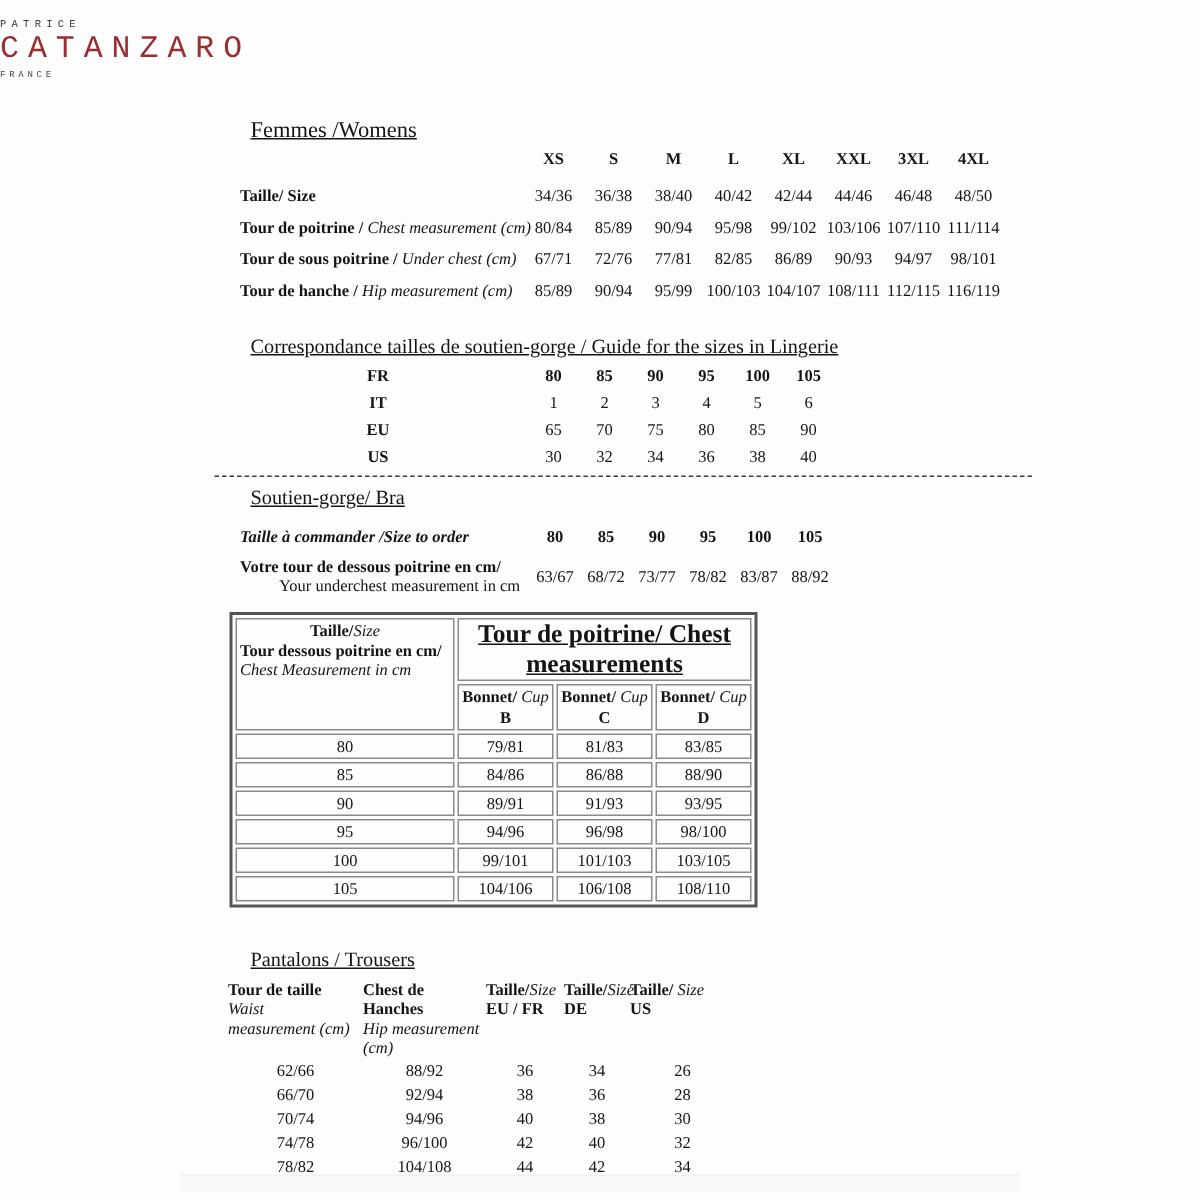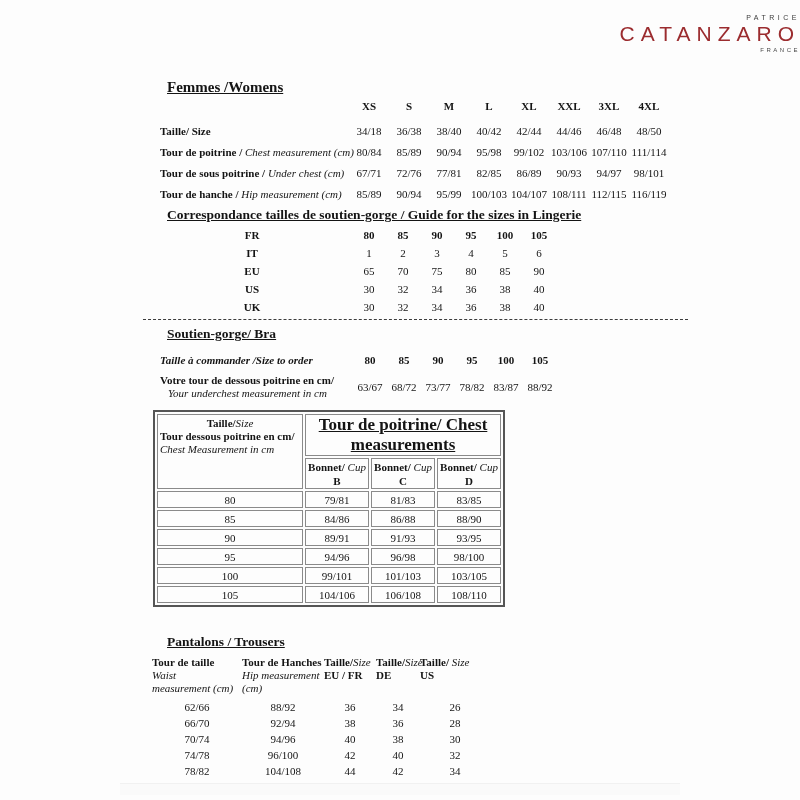--- a/index.html
+++ b/index.html
@@ -4,33 +4,33 @@
 <style>
   * { margin: 0; padding: 0; box-sizing: border-box; }
   html, body { width: 800px; height: 800px; }
   body {
     background: #fdfdfd;
     font-family: "Liberation Serif", "DejaVu Serif", serif;
     color: #141414;
     position: relative;
     overflow: hidden;
   }
-  .logo { text-align: right; margin-top: 13px; font-family: Liberation Sans, sans-serif; }
+  .logo { text-align: left; margin-top: 13px; font-family: Liberation Mono, monospace; }
   .logo-top { font-size: 7px; letter-spacing: 3.5px; color: #3a3a3a; line-height: 9px; }
   .logo-name { font-size: 21px; letter-spacing: 6px; color: var(--brand, #9b2c2f); line-height: 24px; font-weight: 400; }
   .logo-sub { font-size: 6px; letter-spacing: 2.5px; color: #4a4a4a; line-height: 8px; }
 
   .content { margin-left: 152px; width: 548px; }
 
   .section-heading {
-    font-size: 14px; font-weight: bold; text-decoration: underline;
+    font-size: 14px; font-weight: normal; text-decoration: underline;
     margin-left: 15px; line-height: 18px;
   }
   .h-femmes { margin-top: 24px; font-size: 15px; }
-  .h-lingerie { margin-top: 2px; font-size: 13.5px; }
+  .h-lingerie { margin-top: 18px; font-size: 13.5px; }
   .h-bra { margin-top: 5px; font-size: 13.5px; }
   .h-trousers { margin-top: 26px; font-size: 13.5px; }
 
   table { border-collapse: collapse; font-size: 11px; }
   td, th { padding: 0; font-weight: normal; }
 
   
   .women-table { margin-top: 2px; width: 517px; table-layout: fixed; }
   .women-table td.lbl { text-align: left; padding-left: 8px; white-space: nowrap; }
   .women-table td.lbl .fr { font-weight: bold; }
@@ -54,21 +54,21 @@
   
   .bra-table { margin-top: 6px; width: 405px; table-layout: fixed; }
   .bra-table td.lbl { padding-left: 8px; white-space: nowrap; vertical-align: middle; }
   .bra-table td.val { text-align: center; vertical-align: middle; }
   .bra-table tr.order-row { height: 21px; }
   .bra-table tr.order-row td.lbl .fr { font-weight: bold; font-style: italic; }
   .bra-table tr.order-row td.lbl .en { font-weight: bold; font-style: italic; }
   .bra-table tr.order-row td.val { font-weight: bold; }
   .bra-table tr.under-row { height: 33px; }
   .under-l1 { font-weight: bold; line-height: 13px; }
-  .under-l2 { font-style: italic; line-height: 13px; padding-left: 8px; }
+  .under-l2 { line-height: 13px; padding-left: 8px; margin-left: 18px; }
 
   
   .cup-table {
     margin-top: 7px; margin-left: 1px;
     border-collapse: separate; border-spacing: 2px;
     border: 2px solid #555; background: #fdfdfd;
     width: 352px; table-layout: fixed;
   }
   .cup-table td, .cup-table th { border: 1px solid #8a8a8a; text-align: center; vertical-align: middle; }
   .cup-table .corner { vertical-align: top; padding: 1px 2px; }
@@ -136,21 +136,21 @@
           <th>L</th>
           <th>XL</th>
           <th>XXL</th>
           <th>3XL</th>
           <th>4XL</th>
         </tr>
       </thead>
       <tbody>
         <tr>
           <td class="lbl"><span class="fr">Taille/ Size</span><span class="en"></span></td>
-          <td class="val">34/18</td>
+          <td class="val">34/36</td>
             <td class="val">36/38</td>
             <td class="val">38/40</td>
             <td class="val">40/42</td>
             <td class="val">42/44</td>
             <td class="val">44/46</td>
             <td class="val">46/48</td>
             <td class="val">48/50</td>
         </tr>
         <tr>
           <td class="lbl"><span class="fr">Tour de poitrine / </span><span class="en">Chest measurement (cm)</span></td>
@@ -223,29 +223,20 @@
           <td class="llbl">EU</td>
           <td class="val">65</td>
             <td class="val">70</td>
             <td class="val">75</td>
             <td class="val">80</td>
             <td class="val">85</td>
             <td class="val">90</td>
         </tr>
         <tr>
           <td class="llbl">US</td>
-          <td class="val">30</td>
-            <td class="val">32</td>
-            <td class="val">34</td>
-            <td class="val">36</td>
-            <td class="val">38</td>
-            <td class="val">40</td>
-        </tr>
-        <tr>
-          <td class="llbl">UK</td>
           <td class="val">30</td>
             <td class="val">32</td>
             <td class="val">34</td>
             <td class="val">36</td>
             <td class="val">38</td>
             <td class="val">40</td>
         </tr>
       </tbody>
     </table>
 
@@ -361,21 +352,21 @@
           <col style="width:70px">
       </colgroup>
       <thead>
         <tr>
           <th>
             <span class="fr">Tour de taille</span>
             <span class="en">Waist</span>
             <span class="en">measurement (cm)</span>
           </th>
           <th>
-            <span class="fr">Tour de Hanches</span>
+            <span class="fr">Chest de Hanches</span>
             <span class="en">Hip measurement</span>
             <span class="en">(cm)</span>
           </th>
           <th>
             <span class="mix"><span class="t">Taille/</span><span class="s">Size</span></span>
             <span class="sub">EU / FR</span>
           </th>
           <th>
             <span class="mix"><span class="t">Taille/</span><span class="s">Size</span></span>
             <span class="sub">DE</span>

